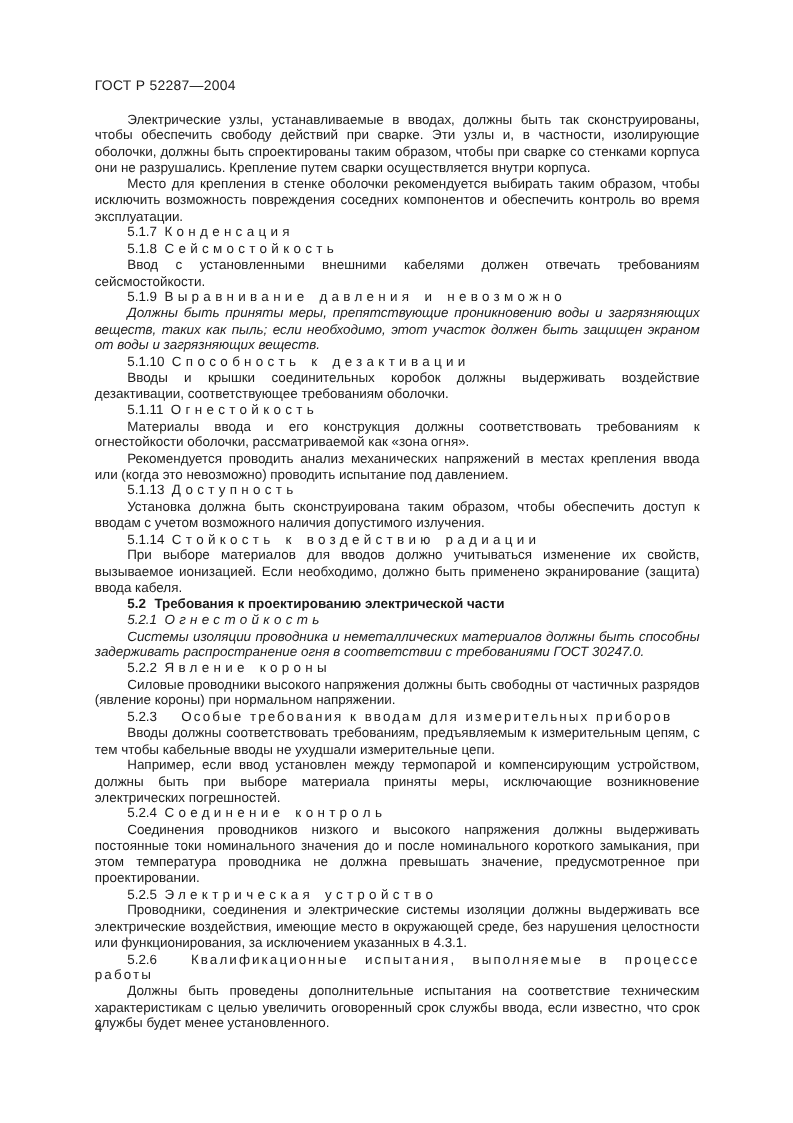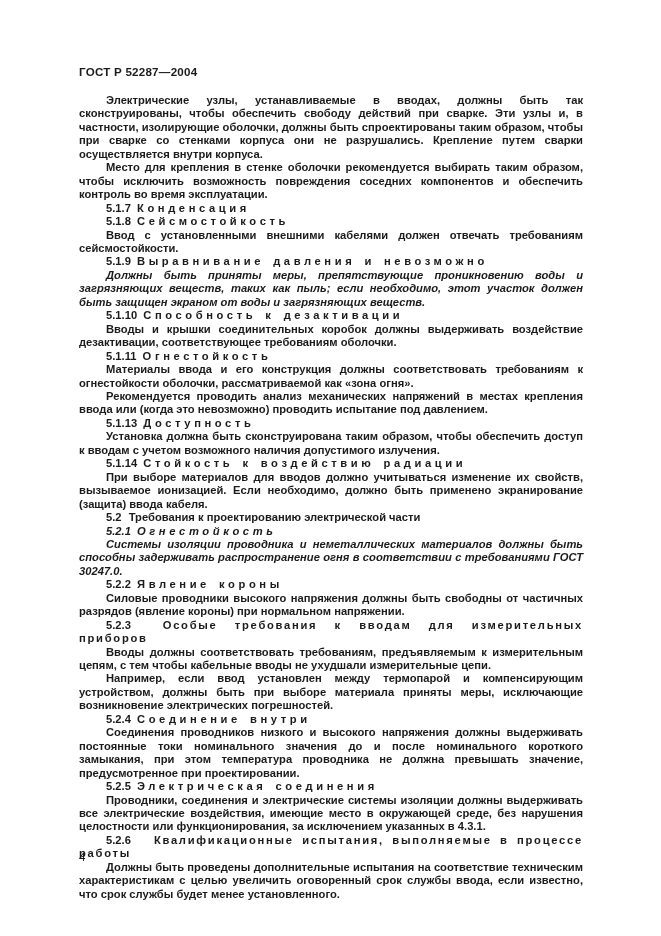--- a/index.html
+++ b/index.html
@@ -14,37 +14,36 @@
     background: #ffffff;
     font-family: "Liberation Sans", sans-serif;
     color: #1b1b1b;
     overflow: hidden;
   }
   .doc-header {
     position: absolute;
     left: 79px;
     top: 65px;
     font-size: 11.6px;
-    font-weight: 700;
+    font-weight: 400;
     letter-spacing: 0.02em;
     white-space: nowrap;
   }
   .content {
     position: absolute;
     left: 79px;
     top: 94px;
     width: 504px;
     font-size: 11.2px;
     line-height: 13.45px;
     text-align: justify;
   }
   .blk {
     margin: 0;
     text-indent: 27px;
-    font-weight: bold;
   }
   .h-bold { font-weight: 700; }
   .h-italic, .p-italic { font-style: italic; }
   .title.sp {
     letter-spacing: 0.32em;
     word-spacing: 0.22em;
     margin-left: 3px;
     margin-top: 34px;
   }
   .title.sp-long {
@@ -84,22 +83,22 @@
       <div class="blk h"><span class="num">5.1.14</span> <span class="title sp">Стойкость к воздействию радиации</span></div>
       <p class="blk p">При выборе материалов для вводов должно учитываться изменение их свойств, вызываемое ионизацией. Если необходимо, должно быть применено экранирование (защита) ввода кабеля.</p>
       <div class="blk h-bold"><span class="num">5.2</span> <span class="title">Требования к проектированию электрической части</span></div>
       <div class="blk h-italic"><span class="num">5.2.1</span> <span class="title sp">Огнестойкость</span></div>
       <p class="blk p-italic">Системы изоляции проводника и неметаллических материалов должны быть способны задер­живать распространение огня в соответствии с требованиями ГОСТ 30247.0.</p>
       <div class="blk h"><span class="num">5.2.2</span> <span class="title sp">Явление короны</span></div>
       <p class="blk p">Силовые проводники высокого напряжения должны быть свободны от частичных разрядов (явле­ние короны) при нормальном напряжении.</p>
       <div class="blk h"><span class="num">5.2.3</span> <span class="title sp-long">Особые требования к вводам для измерительных приборов</span></div>
       <p class="blk p">Вводы должны соответствовать требованиям, предъявляемым к измерительным цепям, с тем чтобы кабельные вводы не ухудшали измерительные цепи.</p>
       <p class="blk p">Например, если ввод установлен между термопарой и компенсирующим устройством, должны быть при выборе материала приняты меры, исключающие возникновение электрических погрешнос­тей.</p>
-      <div class="blk h"><span class="num">5.2.4</span> <span class="title sp">Соединение внутри</span></div>
+      <div class="blk h"><span class="num">5.2.4</span> <span class="title sp">Соединение контроль</span></div>
       <p class="blk p">Соединения проводников низкого и высокого напряжения должны выдерживать постоянные токи номинального значения до и после номинального короткого замыкания, при этом температура провод­ника не должна превышать значение, предусмотренное при проектировании.</p>
-      <div class="blk h"><span class="num">5.2.5</span> <span class="title sp">Электрическая соединения</span></div>
+      <div class="blk h"><span class="num">5.2.5</span> <span class="title sp">Электрическая устройство</span></div>
       <p class="blk p">Проводники, соединения и электрические системы изоляции должны выдерживать все электричес­кие воздействия, имеющие место в окружающей среде, без нарушения целостности или функциониро­вания, за исключением указанных в 4.3.1.</p>
       <div class="blk h"><span class="num">5.2.6</span> <span class="title sp-long">Квалификационные испытания, выполняемые в процессе работы</span></div>
       <p class="blk p">Должны быть проведены дополнительные испытания на соответствие техническим характеристи­кам с целью увеличить оговоренный срок службы ввода, если известно, что срок службы будет менее установленного.</p>
     </div>
 
   <div class="page-number">4</div>
 </div>
 
 </body></html>

